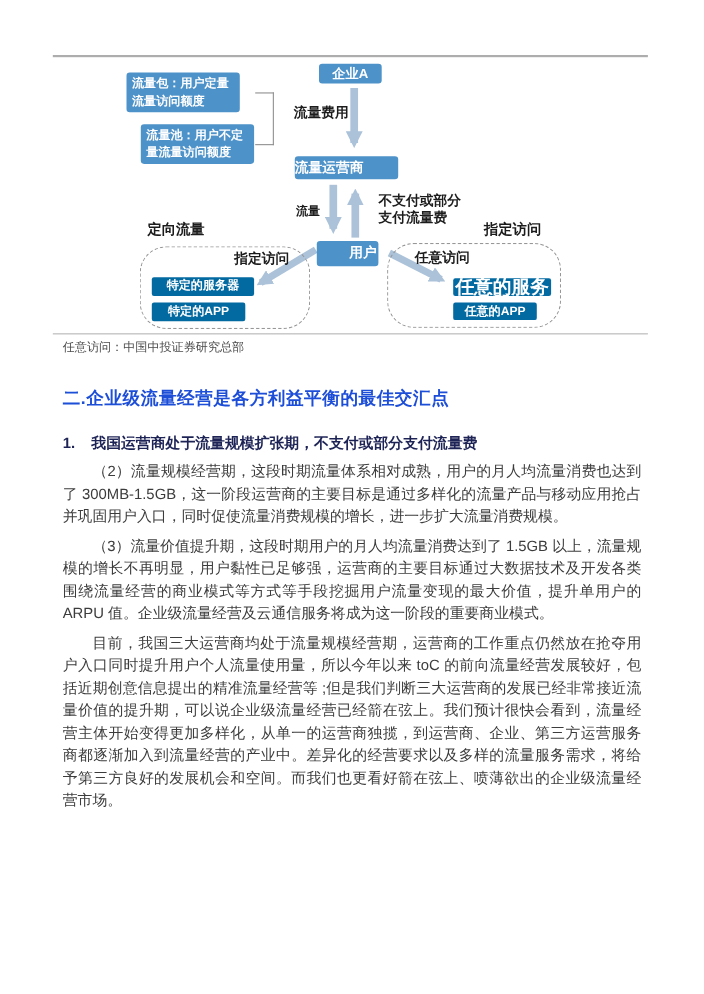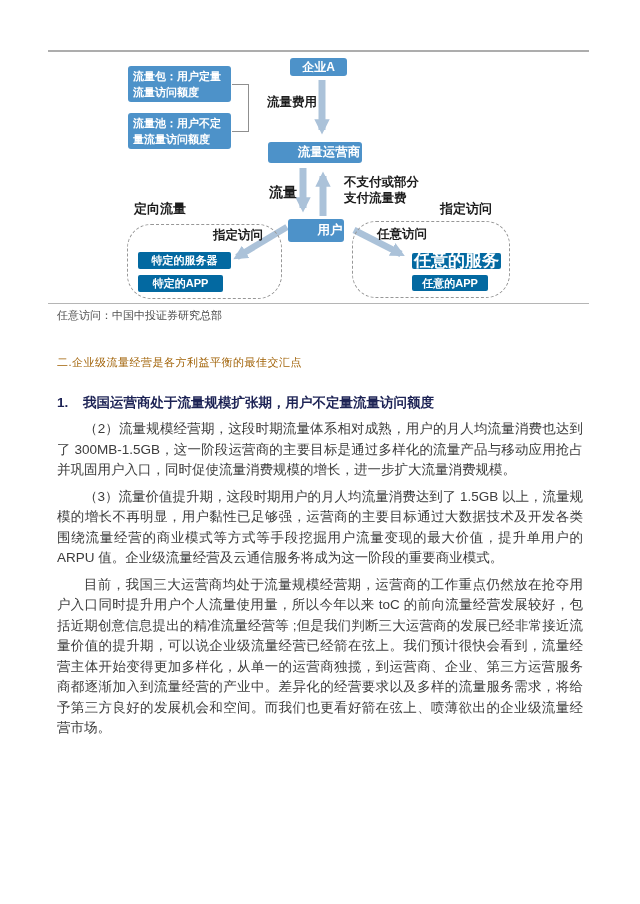--- a/index.html
+++ b/index.html
@@ -12,44 +12,44 @@
   .rule-top{top:50px;}
   .rule-bottom{top:303px;border-top-width:1.5px;border-top-color:#b5b5b5;}
   .arrows{position:absolute;left:0;top:0;}
   .arrows line{stroke:#abc2d9;}
   .bracket{position:absolute;left:232px;top:84px;width:16px;height:46px;
     border-top:1.5px solid #8f8f8f;border-right:1.5px solid #8f8f8f;border-bottom:1.5px solid #8f8f8f;}
   .node{position:absolute;color:#fff;font-weight:bold;border-radius:3px;box-sizing:border-box;}
   .blue{background:#4d92c9;}
   .red{background:#0369a1;border-radius:2px;text-align:center;}
   .ent{left:290px;top:58px;width:57px;height:18px;font-size:12px;line-height:18px;text-align:center;}
-  .pkg{left:128px;top:66px;width:103px;height:36px;font-size:11px;line-height:16px;padding:2px 5px;}
+  .pkg{left:115px;top:66px;width:103px;height:36px;font-size:11px;line-height:16px;padding:2px 5px;}
   .pool{left:128px;top:113px;width:103px;height:36px;font-size:11px;line-height:16px;padding:2px 5px;}
-  .op{left:268px;top:142px;width:94px;height:21px;font-size:12.5px;line-height:21px;text-align:center;padding-left:28px;}
+  .op{left:268px;top:142px;width:94px;height:21px;font-size:12.5px;line-height:21px;text-align:left;}
   .usr{left:288px;top:219px;width:56px;height:23px;font-size:12.5px;line-height:23px;text-align:center;padding-left:28px;}
   .sl{left:138px;top:252px;width:93px;height:17px;font-size:11px;line-height:17px;}
   .al{left:138px;top:275px;width:85px;height:17px;font-size:11px;line-height:17px;}
   .sr{left:412px;top:253px;width:89px;height:16px;font-size:17px;line-height:16px;}
   .ar2{left:412px;top:275px;width:76px;height:16px;font-size:11px;line-height:16px;}
   .lbl{position:absolute;font-weight:bold;color:#1c1c1c;}
   .fee{left:267px;top:94px;font-size:12.5px;}
-  .tr{left:269px;top:184px;font-size:14px;}
+  .tr{left:269px;top:184px;font-size:11px;}
   .nopay{left:344px;top:174px;width:84px;font-size:12.5px;line-height:16px;}
   .dir{left:134px;top:200px;font-size:13px;}
   .gen{left:440px;top:200px;font-size:13px;}
   .acc-l{left:213px;top:227px;font-size:12.5px;}
   .acc-r{left:377px;top:226px;font-size:12.5px;}
   .dash{position:absolute;border:1.5px dashed #979797;border-radius:24px;}
   .dash-l{left:127px;top:224px;width:153px;height:73px;}
   .dash-r{left:352px;top:221px;width:156px;height:75px;}
   .source{position:absolute;left:57px;top:308px;font-size:11px;color:#4c4c4c;}
 
   
   .content{position:absolute;left:0;top:336px;width:640px;padding:0 57px;box-sizing:border-box;}
-  .content h1{margin:14px 0 0;font-size:11px;line-height:25px;color:#a16207;letter-spacing:.5px;font-weight:normal;}
+  .content h1{margin:14px 0 0;font-size:16px;line-height:25px;color:#1d4ed8;letter-spacing:.5px;font-weight:bold;}
   .content h2{margin:18px 0 0;font-size:13.5px;line-height:20px;color:#1d2355;font-weight:bold;}
   .content h2 .num{display:inline-block;width:26px;}
   .content p{margin:6px 0 0;font-size:13.5px;line-height:20.5px;color:#3c3c3c;text-align:justify;text-indent:2em;}
   .content p.first{margin-top:12px;}
 </style>
 </head>
 <body>
 
 <div class="page">
 
@@ -93,19 +93,19 @@
     <div class="node red al">特定的APP</div>
     <div class="node red sr">任意的服务器</div>
     <div class="node red ar2">任意的APP</div>
 
     <div class="rule rule-bottom"></div>
     <div class="source">任意访问：中国中投证券研究总部</div>
   </div>
 
   <div class="content">
     <h1>二.企业级流量经营是各方利益平衡的最佳交汇点</h1>
-    <h2><span class="num">1.</span><span>我国运营商处于流量规模扩张期，用户不定量流量访问额度</span></h2>
+    <h2><span class="num">1.</span><span>我国运营商处于流量规模扩张期，不支付或部分支付流量费</span></h2>
     <p>（2）流量规模经营期，这段时期流量体系相对成熟，用户的月人均流量消费也达到了 300MB-1.5GB，这一阶段运营商的主要目标是通过多样化的流量产品与移动应用抢占并巩固用户入口，同时促使流量消费规模的增长，进一步扩大流量消费规模。</p>
     <p>（3）流量价值提升期，这段时期用户的月人均流量消费达到了 1.5GB 以上，流量规模的增长不再明显，用户黏性已足够强，运营商的主要目标通过大数据技术及开发各类围绕流量经营的商业模式等方式等手段挖掘用户流量变现的最大价值，提升单用户的 ARPU 值。企业级流量经营及云通信服务将成为这一阶段的重要商业模式。</p>
     <p>目前，我国三大运营商均处于流量规模经营期，运营商的工作重点仍然放在抢夺用户入口同时提升用户个人流量使用量，所以今年以来 toC 的前向流量经营发展较好，包括近期创意信息提出的精准流量经营等 ;但是我们判断三大运营商的发展已经非常接近流量价值的提升期，可以说企业级流量经营已经箭在弦上。我们预计很快会看到，流量经营主体开始变得更加多样化，从单一的运营商独揽，到运营商、企业、第三方运营服务商都逐渐加入到流量经营的产业中。差异化的经营要求以及多样的流量服务需求，将给予第三方良好的发展机会和空间。而我们也更看好箭在弦上、喷薄欲出的企业级流量经营市场。</p>
   </div>
 
 </div>
 
 </body></html>

